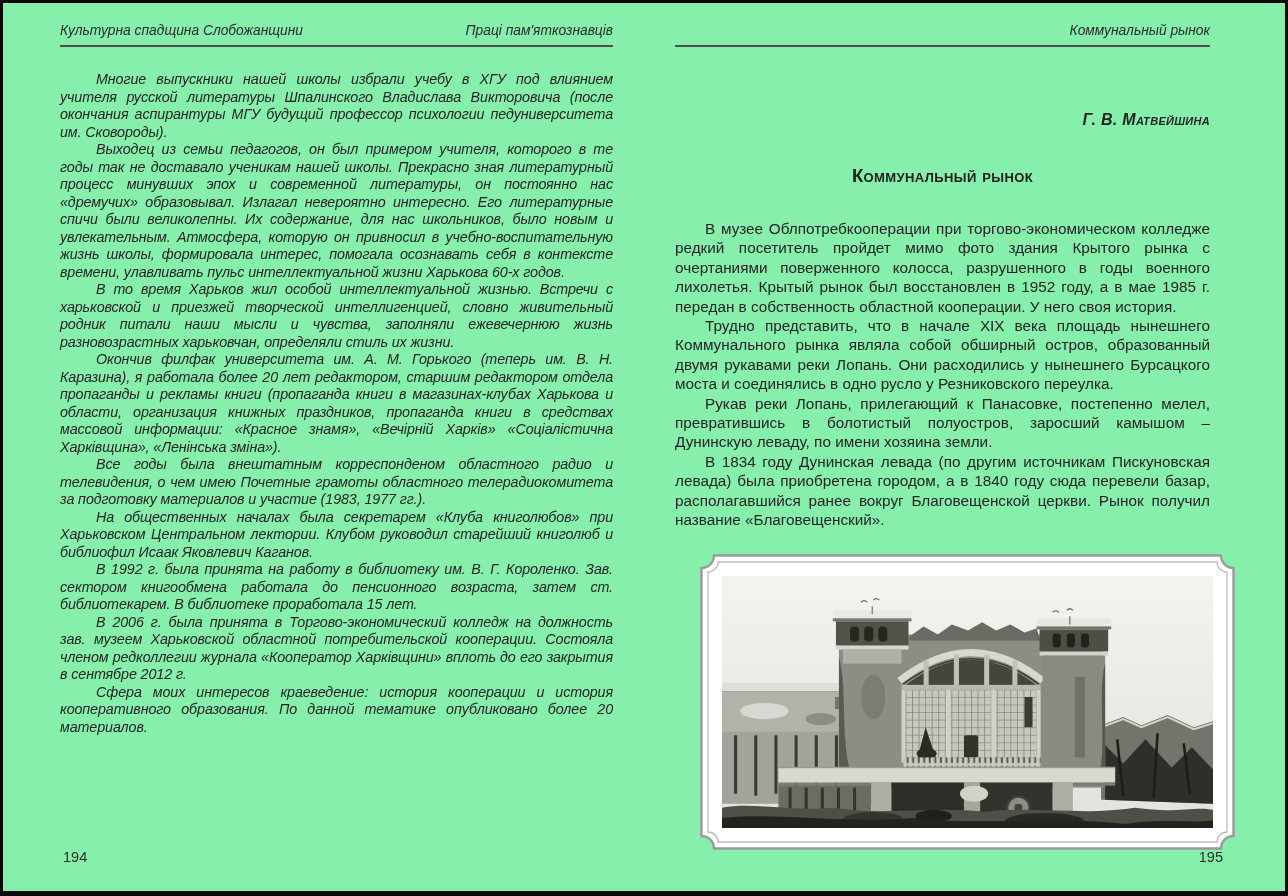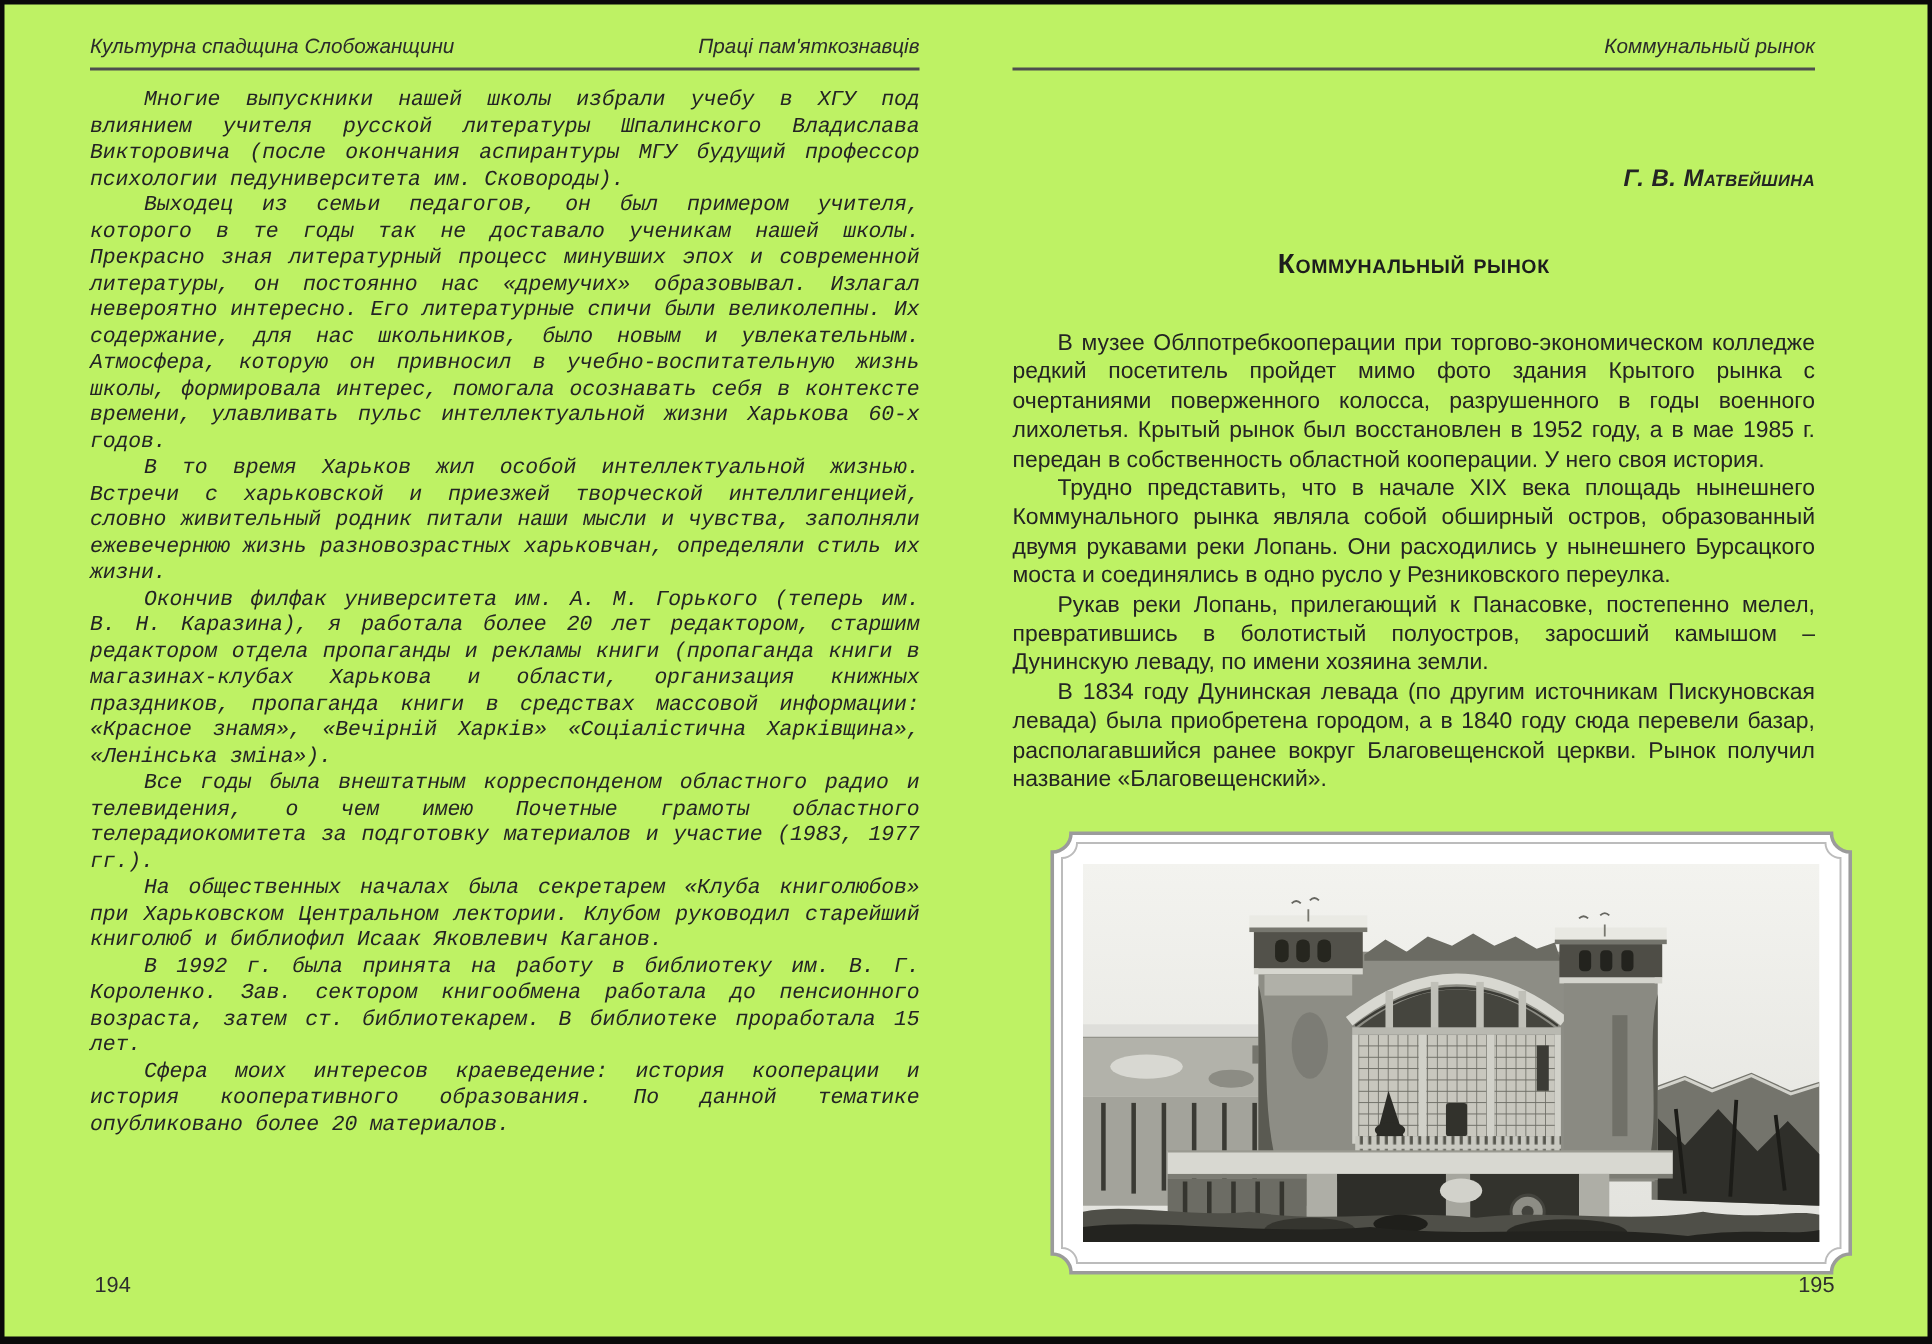--- a/index.html
+++ b/index.html
@@ -1,38 +1,38 @@
 <!DOCTYPE html>
 <html><head>
 <meta charset="utf-8">
 <style>
   html,body { margin:0; padding:0; background:#ffffff; }
   .scan {
     position:relative;
     width:1288px; height:896px;
     box-sizing:border-box;
-    background:#bef264;
+    background:#86efac;
     border:3px solid #0a0a0a;
     border-bottom-width:5px;
     overflow:hidden;
     font-family:"Liberation Sans", sans-serif;
     color:#202020;
   }
   .col { position:absolute; top:20px; }
   .col-left  { left:57px;  width:553px; }
   .col-right { left:672px; width:535px; }
   .runrow {
     display:flex; justify-content:space-between;
     font-style:italic; font-size:13.8px; line-height:16px;
     color:#2b2b2b;
     padding-bottom:6px;
     border-bottom:2px solid #4e4e4e;
   }
   .runrow .spacer { visibility:hidden; }
-  .body-left { margin-top:12px;font-family:Liberation Mono, monospace; }
+  .body-left { margin-top:24px; }
   .body-left p {
     margin:0; font-style:italic;
     font-size:14.3px; line-height:17.5px;
     text-align:justify; text-indent:36px;
     letter-spacing:-0.1px;
     color:#242424;
   }
   .author {
     margin-top:64px; text-align:right;
     font-weight:bold; font-style:italic;
@@ -81,20 +81,21 @@
       <span>Праці пам'яткознавців</span>
     </div>
     <div class="body-left">
       <p>Многие выпускники нашей школы избрали учебу в ХГУ под влиянием учителя русской литературы Шпалинского Владислава Викторовича (после окончания аспирантуры МГУ будущий профессор психологии педуниверситета им. Сковороды).</p>
       <p>Выходец из семьи педагогов, он был примером учителя, которого в те годы так не доставало ученикам нашей школы. Прекрасно зная литературный процесс минувших эпох и современной литературы, он постоянно нас «дремучих» образовывал. Излагал невероятно интересно. Его литературные спичи были великолепны. Их содержание, для нас школьников, было новым и увлекательным. Атмосфера, которую он привносил в учебно-воспитательную жизнь школы, формировала интерес, помогала осознавать себя в контексте времени, улавливать пульс интеллектуальной жизни Харькова 60-х годов.</p>
       <p>В то время Харьков жил особой интеллектуальной жизнью. Встречи с харьковской и приезжей творческой интеллигенцией, словно живительный родник питали наши мысли и чувства, заполняли ежевечернюю жизнь разновозрастных харьковчан, определяли стиль их жизни.</p>
       <p>Окончив филфак университета им. А. М. Горького (теперь им. В. Н. Каразина), я работала более 20 лет редактором, старшим редактором отдела пропаганды и рекламы книги (пропаганда книги в магазинах-клубах Харькова и области, организация книжных праздников, пропаганда книги в средствах массовой информации: «Красное знамя», «Вечірній Харків» «Соціалістична Харківщина», «Ленінська зміна»).</p>
       <p>Все годы была внештатным корреспонденом областного радио и телевидения, о чем имею Почетные грамоты областного телерадиокомитета за подготовку материалов и участие (1983, 1977 гг.).</p>
       <p>На общественных началах была секретарем «Клуба книголюбов» при Харьковском Центральном лектории. Клубом руководил старейший книголюб и библиофил Исаак Яковлевич Каганов.</p>
       <p>В 1992 г. была принята на работу в библиотеку им. В. Г. Короленко. Зав. сектором книгообмена работала до пенсионного возраста, затем ст. библиотекарем. В библиотеке проработала 15 лет.</p>
+      <p>В 2006 г. была принята в Торгово-экономический колледж на должность зав. музеем Харьковской областной потребительской кооперации. Состояла членом редколлегии журнала «Кооператор Харківщини» вплоть до его закрытия в сентябре 2012 г.</p>
       <p>Сфера моих интересов краеведение: история кооперации и история кооперативного образования. По данной тематике опубликовано более 20 материалов.</p>
     </div>
   </div>
 
   <div class="col col-right">
     <div class="runrow">
       <span class="spacer">&nbsp;</span>
       <span>Коммунальный рынок</span>
     </div>
     <div class="author">Г. В. Матвейшина</div>

